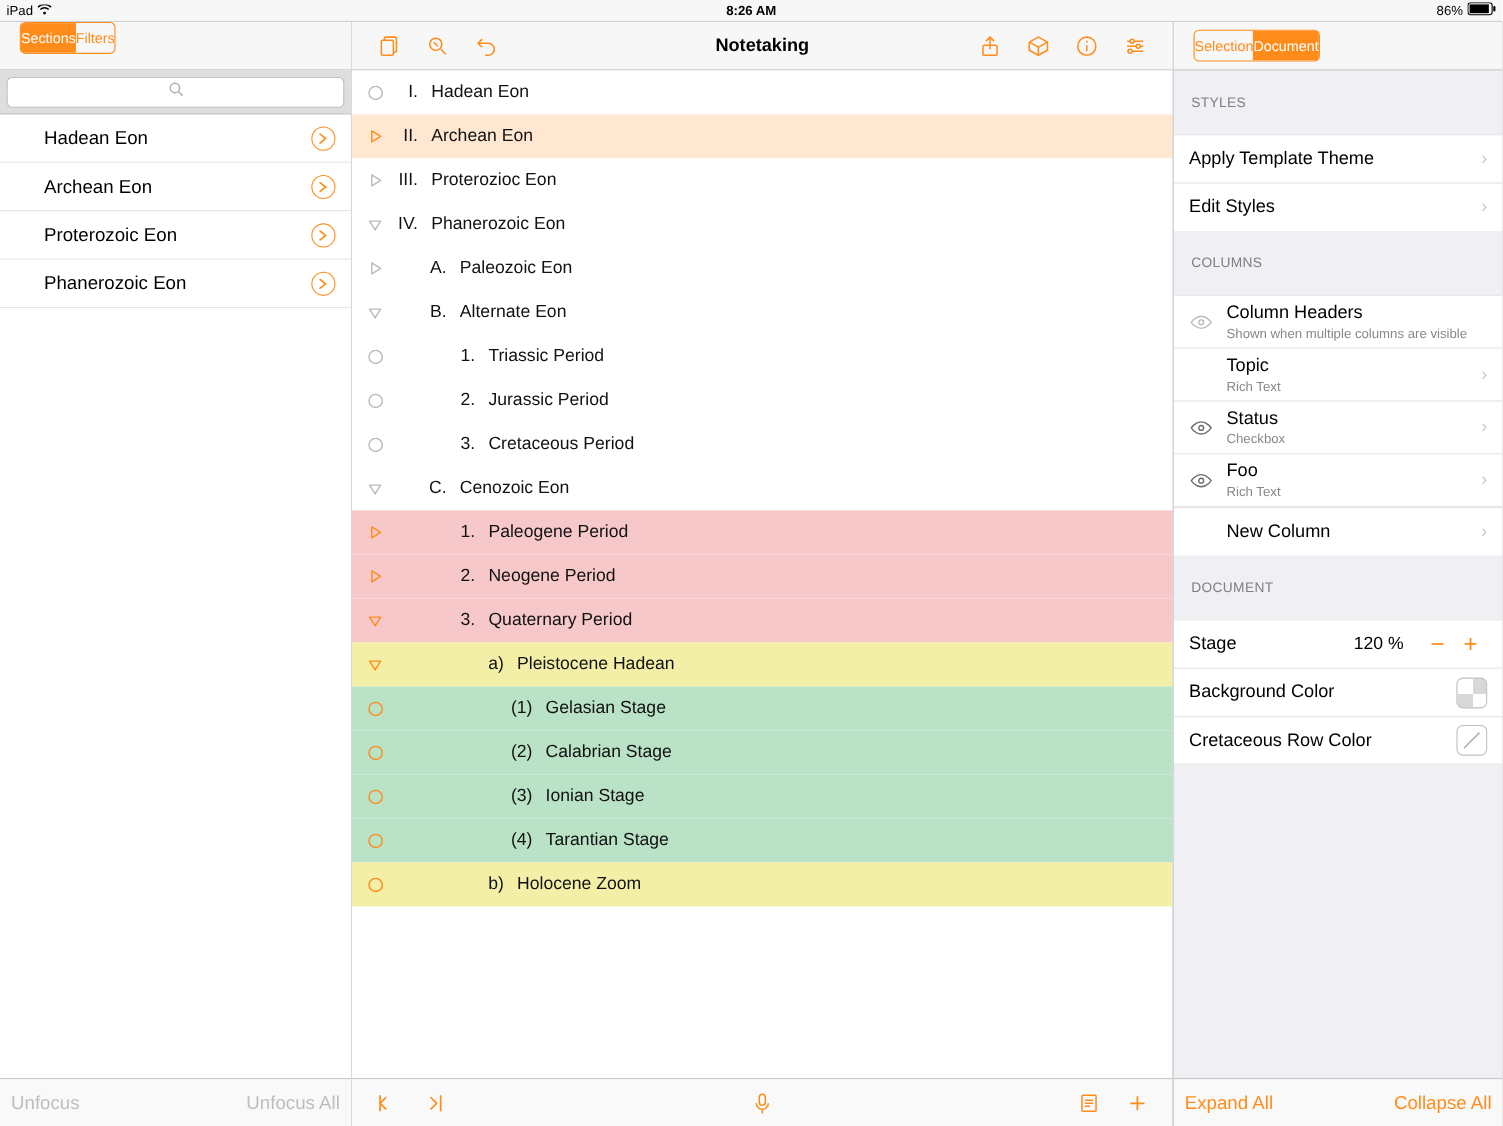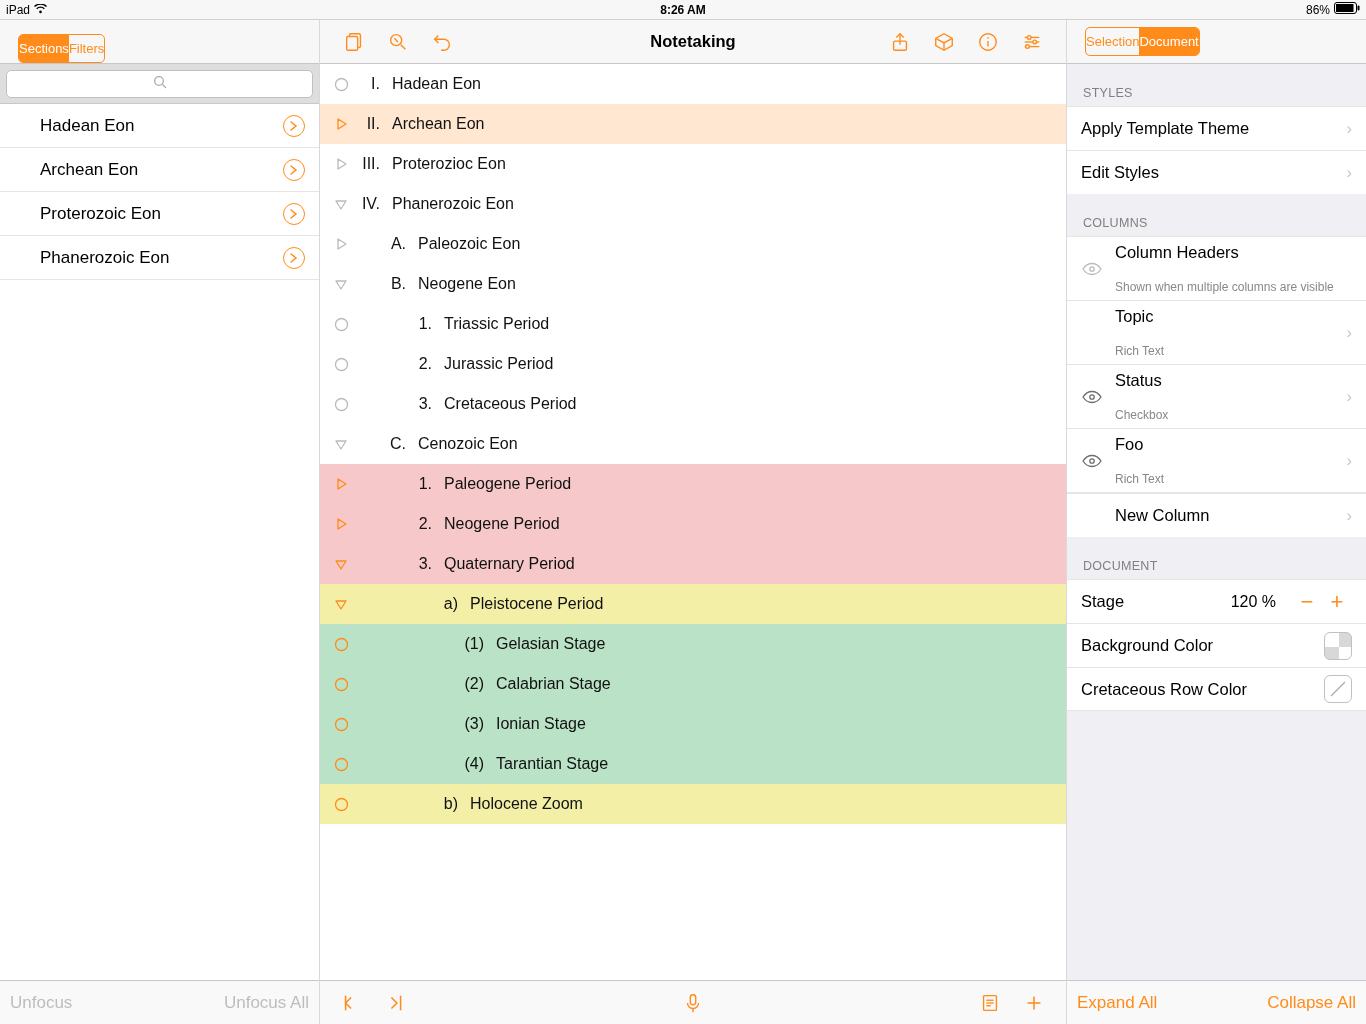--- a/index.html
+++ b/index.html
@@ -12,21 +12,21 @@
 
 .app{display:flex;height:calc(100% - 19px);border-top:1px solid #d0d0d0}
 .colA{width:320px;border-right:1px solid var(--line);display:flex;flex-direction:column}
 .colB{flex:1;display:flex;flex-direction:column;min-width:0}
 .colC{width:300px;border-left:1px solid var(--line);display:flex;flex-direction:column;background:#a3a3a3}
 
 .seg{display:flex;border:1px solid var(--orange);border-radius:5px;overflow:hidden;height:29px}
 .seg>div{flex:1;display:flex;align-items:center;justify-content:center;font-size:13px;color:var(--orange);cursor:pointer}
 .seg>div.active{background:var(--orange);color:#fff}
 
-.Atop{height:44px;display:flex;align-items:flex-end;padding:0 18px;background:#f7f7f7;border-bottom:1px solid var(--line2)}
+.Atop{height:44px;display:flex;align-items:flex-start;padding:0 18px;background:#f7f7f7;border-bottom:1px solid var(--line2)}
 .Asearch{height:40px;background:#dedede;border-bottom:1px solid var(--line2);display:flex;align-items:center;padding:0 6px}
 .Asearch .box{flex:1;height:28px;background:#fff;border:1px solid #c0c0c0;border-radius:5px;display:flex;align-items:center;justify-content:center;color:#aaa}
 .Alist{flex:1;overflow:auto}
 .Aitem{height:44px;display:flex;align-items:center;justify-content:space-between;padding:0 14px 0 40px;border-bottom:1px solid #e5e5e5;font-size:17px;color:#000;cursor:pointer;margin-left:0}
 .Aitem .disc{width:22px;height:22px;border:1.5px solid var(--orange);border-radius:50%;display:flex;align-items:center;justify-content:center}
 .Aitem .disc svg{width:8px;height:10px}
 
 .Btop{height:44px;display:flex;align-items:center;background:#f7f7f7;border-bottom:1px solid var(--line2);padding:0 12px;position:relative}
 .Btop .ticon{width:44px;display:flex;align-items:center;justify-content:center;color:var(--orange);cursor:pointer}
 .Btop .title{position:absolute;left:50%;transform:translateX(-50%);font-weight:700;font-size:16.5px}
@@ -53,26 +53,26 @@
 
 .botbar{height:44px;border-top:1px solid var(--line2);background:#f9f9f9;display:flex;align-items:center;padding:0 10px;font-size:17px}
 .botbar .dim{color:#bdbdbd}
 .botbar .or{color:var(--orange);cursor:pointer}
 .botbar .sp{flex:1}
 .botbar svg{width:22px;height:22px}
 .botbar .ib{width:44px;display:flex;justify-content:center;align-items:center}
 
 .Ctop{height:44px;display:flex;align-items:center;padding:0 18px;background:#f7f7f7;border-bottom:1px solid var(--line2)}
 .Cscroll{flex:1;overflow:auto;background:#efeff4}
-.ghead{font-size:12.5px;letter-spacing:.3px;color:#808080;padding:22px 16px 6px;text-transform:uppercase}
+.ghead{font-size:12.5px;letter-spacing:.3px;color:#808080;padding:22px 16px 22px;text-transform:uppercase}
 .cell{background:#fff;min-height:44px;display:flex;align-items:center;padding:0 14px;font-size:16.5px;color:#000;border-top:1px solid #e5e5e5;cursor:pointer;justify-content:space-between}
 .cell:last-of-type{border-bottom:1px solid #e5e5e5}
 .cell.first{border-top:1px solid #e5e5e5}
 .cell .sub{font-size:12px;color:#888}
-.cell .stack{display:flex;flex-direction:column;gap:18px;padding:6px 0}
+.cell .stack{display:flex;flex-direction:column;gap:2px;padding:6px 0}
 .cell .left{display:flex;align-items:center;gap:12px}
 .chev{color:#c7c7cc}
 .eyewrap{width:22px;display:flex;justify-content:center;color:#8a8a8a}
 
 .zoomrow .val{color:#000;font-size:16px;margin-right:16px}
 .zoomrow .minus,.zoomrow .plus{color:var(--orange);width:30px;text-align:center;font-size:22px;cursor:pointer}
 .checker{width:28px;height:28px;border:1px solid #c0c0c0;border-radius:6px;background:conic-gradient(#d8d8d8 0 25%,#fff 0 50%,#d8d8d8 0 75%,#fff 0);background-size:28px 28px}
 .noalt{width:28px;height:28px;border:1px solid #c0c0c0;border-radius:6px;display:flex;align-items:center;justify-content:center;color:#b0b0b0}
 </style>
 </head>
@@ -262,21 +262,21 @@
           <span class="num">A.</span>
           <span class="txt">Paleozoic Eon</span>
         </div>
         <div class="row indent1 bg-none">
           <span class="handle">
             <svg class="tri" viewBox="0 0 14 14">
               <path d="M2 4l5 8 5-8z" fill="none" stroke="#bababa" stroke-width="1.3" stroke-linejoin="round"></path>
             </svg>
           </span>
           <span class="num">B.</span>
-          <span class="txt">Neogene Eon</span>
+          <span class="txt">Alternate Eon</span>
         </div>
         <div class="row indent2 bg-none">
           <span class="handle">
             <svg class="circ" viewBox="0 0 15 15">
               <circle cx="7.5" cy="7.5" r="6" fill="none" stroke="#bababa" stroke-width="1.3"></circle>
             </svg>
           </span>
           <span class="num">1.</span>
           <span class="txt">Triassic Period</span>
         </div>
@@ -334,21 +334,21 @@
           <span class="num">3.</span>
           <span class="txt">Quaternary Period</span>
         </div>
         <div class="row indent3 bg-yel">
           <span class="handle">
             <svg class="tri" viewBox="0 0 14 14">
               <path d="M2 4l5 8 5-8z" fill="none" stroke="#ff8c1a" stroke-width="1.3" stroke-linejoin="round"></path>
             </svg>
           </span>
           <span class="num">a)</span>
-          <span class="txt">Pleistocene Period</span>
+          <span class="txt">Pleistocene Hadean</span>
         </div>
         <div class="row indent4 bg-grn">
           <span class="handle">
             <svg class="circ" viewBox="0 0 15 15">
               <circle cx="7.5" cy="7.5" r="6" fill="none" stroke="#ff8c1a" stroke-width="1.3"></circle>
             </svg>
           </span>
           <span class="num">(1)</span>
           <span class="txt">Gelasian Stage</span>
         </div>

